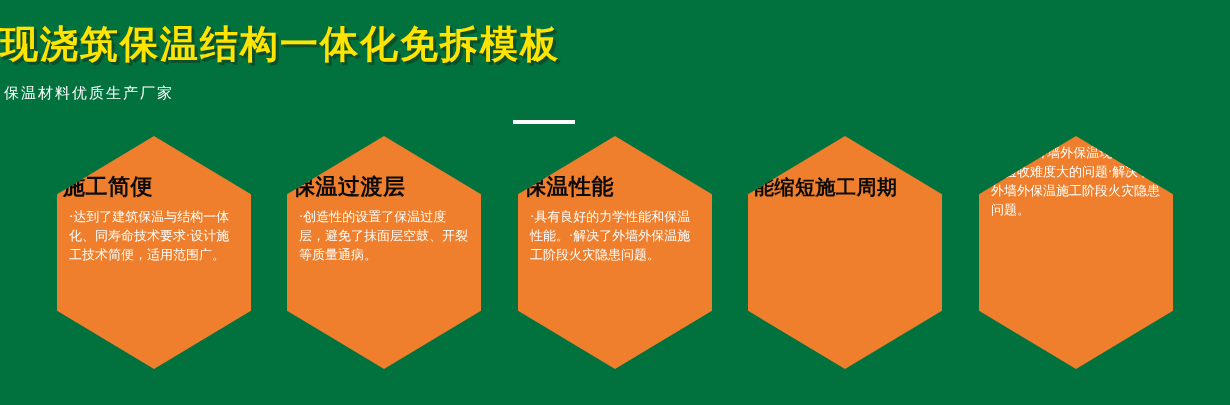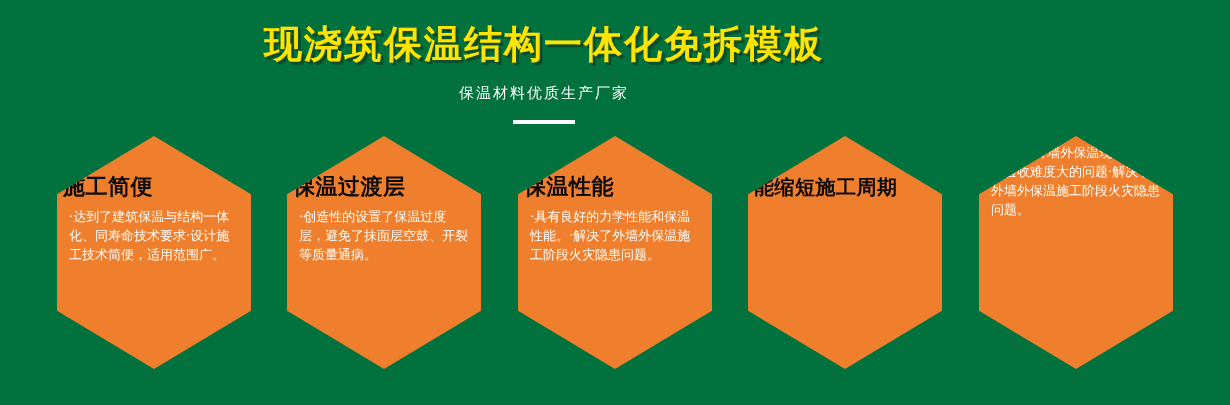--- a/index.html
+++ b/index.html
@@ -20,21 +20,21 @@
     background: #01713d;
     overflow: hidden;
   }
 
   
   .header {
     position: absolute;
     left: 0;
     top: 0;
     width: 1088px;
-    text-align: center;
+    text-align: left;
   }
   .main-title {
     margin: 0;
     padding-top: 22px;
     font-size: 38px;
     line-height: 44px;
     font-weight: bold;
     letter-spacing: 2px;
     color: #ffe400;
     text-shadow: 2px 2px 0 #0c4f2c, 3px 3px 0 #0c4f2c;

